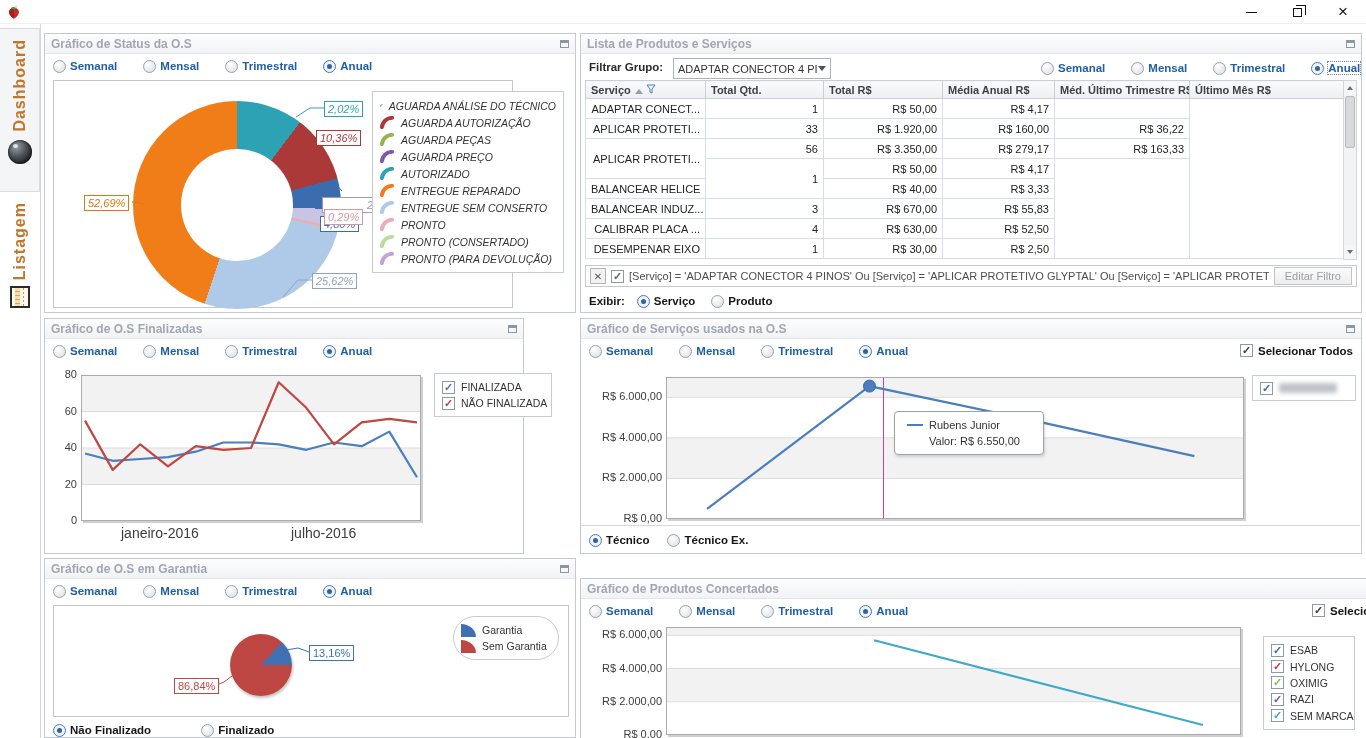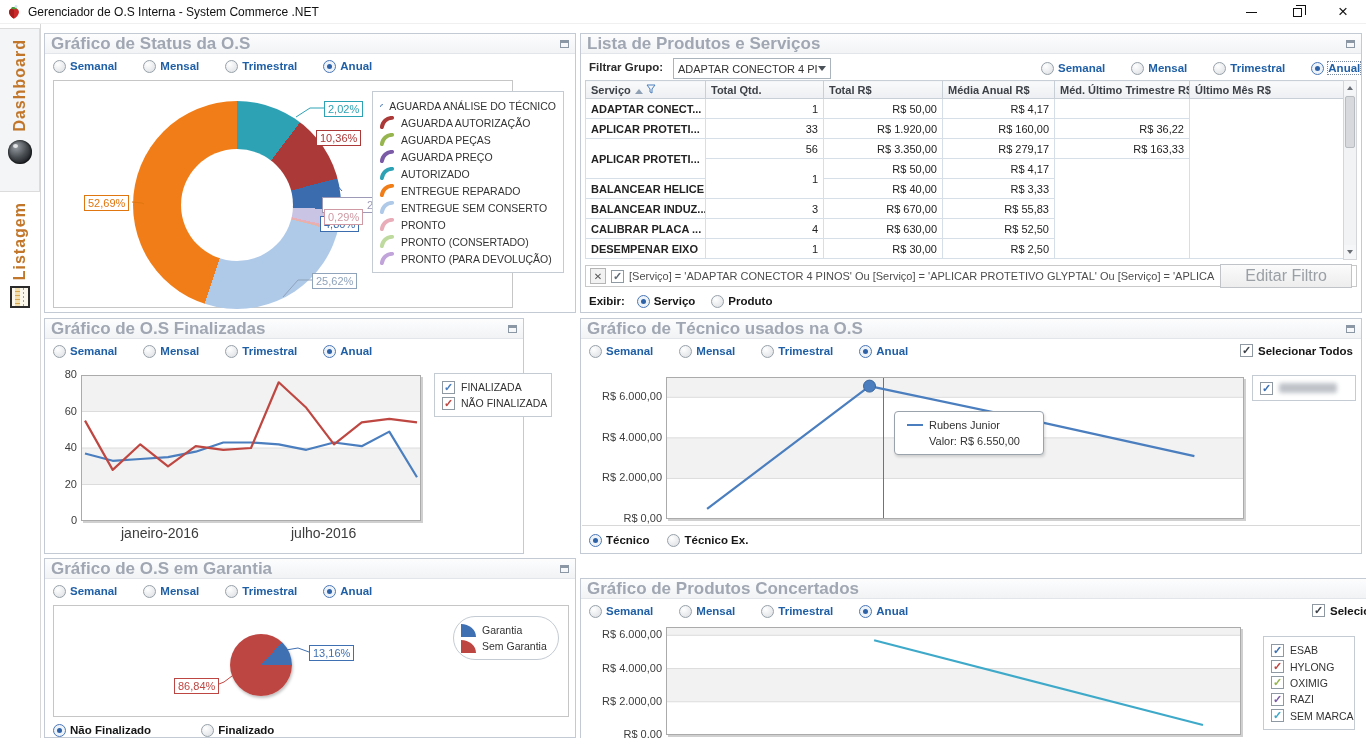--- a/index.html
+++ b/index.html
@@ -36,21 +36,21 @@
   .grid-icon { width:20px; height:22px; border:2px solid #2b2b2b; background:#fdf8ec; position:relative; margin:6px 0; }
   .grid-icon::before { content:""; position:absolute; left:3px; top:0; width:5px; height:100%;
     background:repeating-linear-gradient(#f3dfae 0 3px, #d9a84e 3px 4px); }
   .grid-icon::after { content:""; position:absolute; right:4px; top:0; width:1px; height:100%;
     background:repeating-linear-gradient(#c79a46 0 2px, transparent 2px 4px); }
 
   
   .panel { position:absolute; border:1px solid #c3cad3; background:#fff; }
   .phead { height:20px; background:linear-gradient(#fdfdfe,#f1f3f5); border-bottom:1px solid #e2e5e9;
     display:flex; align-items:center; padding:0 6px; }
-  .ptitle { font-size:17px; font-weight:bold; color:#a0a7b2; }
+  .ptitle { font-size:12px; font-weight:bold; color:#a0a7b2; }
   .collapse { margin-left:auto; width:9px; height:8px; border:1px solid #8c97a5; border-top:3px solid #8c97a5; }
 
   .pr { position:absolute; display:flex; align-items:center; gap:4px; height:16px; }
   .p-radio { display:inline-flex; align-items:center; gap:4px; margin-right:22px; }
   .radio { width:13px; height:13px; border-radius:50%; border:1px solid #98a1a9; flex:0 0 auto;
     background:radial-gradient(circle at 35% 30%, #fff, #dadde1); position:relative; }
   .radio.sel { border-color:#4a77b5; background:#eef3f9; }
   .radio.sel::after { content:""; position:absolute; left:3px; top:3px; width:5px; height:5px;
     border-radius:50%; background:#2e62a8; }
   .p-lab { font-size:11.5px; font-weight:bold; color:#1f5fa6; white-space:nowrap; }
@@ -79,40 +79,40 @@
   .donut-hole { position:absolute; border-radius:50%; background:#fff; }
   .pie { position:absolute; border-radius:50%; box-shadow:1px 2px 3px rgba(0,0,0,.25); }
 
   
   .grid-table { position:absolute; border-collapse:collapse; table-layout:fixed; font-size:11px; color:#222; }
   .grid-table th { background:linear-gradient(#f9fafb,#edeff2); border:1px solid #c8cfd7; font-weight:bold;
     color:#3d4147; text-align:left; padding:2px 5px; height:18px; white-space:nowrap; overflow:hidden; }
   .grid-table td { border:1px solid #d6dfe8; padding:2px 5px; height:20px; white-space:nowrap;
     overflow:hidden; background:#fff; }
   .grid-table td.num { text-align:right; }
-  .grid-table td.svc { font-weight:bold; }
+  .grid-table td.svc { font-weight:normal;text-align:right; }
   .sort-asc { width:0; height:0; border-left:4px solid transparent; border-right:4px solid transparent;
     border-bottom:5px solid #8fa0b5; display:inline-block; margin-left:4px; }
   .scrollbar { position:absolute; width:14px; background:#f2f3f5; border:1px solid #d4d6d9; }
   .sb-btn { position:absolute; left:0; width:12px; height:14px; background:#f5f6f7; display:flex;
     align-items:center; justify-content:center; }
   .sb-tri-up { width:0; height:0; border-left:3.5px solid transparent; border-right:3.5px solid transparent;
     border-bottom:4px solid #6a6f75; }
   .sb-tri-dn { width:0; height:0; border-left:3.5px solid transparent; border-right:3.5px solid transparent;
     border-top:4px solid #6a6f75; }
   .sb-thumb { position:absolute; left:1px; width:10px; height:52px; top:15px; background:#d7d9dc;
     border:1px solid #b9bcc0; border-radius:2px; }
 
   .filterbar { position:absolute; display:flex; align-items:center; gap:5px; border:1px solid #c9c9c9;
     background:#fff; padding:0 4px; }
   .fb-close { width:16px; height:16px; border:1px solid #b5b5b5; background:#f2f2f2; font-size:10px;
     color:#555; display:flex; align-items:center; justify-content:center; }
   .fb-text { flex:1; font-size:11px; color:#4d4d4d; white-space:nowrap; overflow:hidden; }
-  .fb-btn { font-size:16px; color:#9aa0a6; border:1px solid #c0c4c8; background:linear-gradient(#fbfbfb,#ededed);
-    padding:2px 24px; white-space:nowrap; }
+  .fb-btn { font-size:11px; color:#9aa0a6; border:1px solid #c0c4c8; background:linear-gradient(#fbfbfb,#ededed);
+    padding:2px 10px; white-space:nowrap; }
 
   .tooltip { position:absolute; background:#fff; border:1px solid #9aa2ab; border-radius:4px;
     padding:7px 12px; font-size:11px; color:#333; box-shadow:1px 2px 3px rgba(0,0,0,.15); }
   .tt-row { display:flex; align-items:center; gap:6px; }
   .tt-dash { width:16px; height:0; border-top:2px solid #4a7ebe; }
   .blur-blob { background:#bfc3c9; border-radius:2px; filter:blur(2px); }
   .sep-line { position:absolute; height:0; border-top:1px solid #d8d8d8; }
   .funnel { display:inline-block; margin-left:3px; }
 </style>
 </head>
@@ -120,21 +120,20 @@
 
 <div class="screen">
 
   <div class="titlebar">
     <svg class="app-icon" viewBox="0 0 16 16">
       <path d="M8 4 C3 4 2 8 4 11 C5.5 13.3 7 14.5 8 14.5 C9 14.5 10.5 13.3 12 11 C14 8 13 4 8 4 Z" fill="#cc2a2a"></path>
       <path d="M8 4 C3 4 2 8 4 11 C5.5 13.3 7 14.5 8 14.5 Z" fill="#a81f1f"></path>
       <path d="M6 3 L10 3 L11 4.5 L8 5.5 L5 4.5 Z" fill="#4d9b3a"></path>
       <circle cx="10" cy="2.6" r="1.5" fill="#cfe6f5"></circle>
     </svg>
-    <span class="title-text">Gerenciador de O.S Interna -  System Commerce .NET</span>
     <div class="win-controls">
       <div class="win-btn">
           <span class="min-glyph"></span>
         </div>
       <div class="win-btn">
           <span class="restore-glyph"></span>
         </div>
       <div class="win-btn" style="font-size:17px;">×</div>
     </div>
   </div>
@@ -166,21 +165,21 @@
         </span>
         <span class="p-radio">
           <span class="radio"></span>
           <span class="p-lab">Trimestral</span>
         </span>
         <span class="p-radio">
           <span class="radio sel"></span>
           <span class="p-lab">Anual</span>
         </span>
       </div>
-    <div class="chart-box" style="left:8px; top:46px; width:460px; height:228px;">
+    <div class="chart-box" style="left:8px; top:46px; width:460px; height:228px;font-style:italic;">
       <div class="donut" id="donut" style="left: 79px; top: 20px; width: 208px; height: 208px; background: conic-gradient(rgb(46, 162, 181) 30deg, rgb(46, 162, 181) 37.3566deg, rgb(170, 57, 56) 37.3566deg, rgb(170, 57, 56) 75.0865deg, rgb(59, 108, 174) 75.0865deg, rgb(59, 108, 174) 92.5675deg, rgb(201, 196, 228) 92.5675deg, rgb(201, 196, 228) 102.692deg, rgb(232, 173, 184) 102.692deg, rgb(232, 173, 184) 103.748deg, rgb(230, 179, 168) 103.748deg, rgb(230, 179, 168) 104.804deg, rgb(175, 201, 232) 104.804deg, rgb(175, 201, 232) 198.109deg, rgb(240, 125, 23) 198.109deg, rgb(240, 125, 23) 390deg, rgb(240, 125, 23) 390deg, rgb(240, 125, 23) 390deg);"></div>
       <div class="donut-hole" style="left:127px; top:68px; width:112px; height:112px;"></div>
       <svg id="donut-leaders" width="516" height="228" style="position:absolute;left:0;top:0;pointer-events:none;">
           <polyline points="242,36 256,27 270,27" fill="none" stroke="#2ea2b5" stroke-width="1"></polyline>
           <polyline points="271,64 264,58 262,56" fill="none" stroke="#aa3938" stroke-width="1"></polyline>
           <polyline points="288,110 282,103 280,100" fill="none" stroke="#3b6cae" stroke-width="1"></polyline>
           <polyline points="287,135 276,124 274,123" fill="none" stroke="#9d9ab8" stroke-width="1"></polyline>
           <polyline points="285,144 276,136 274,135" fill="none" stroke="#cf9aa4" stroke-width="1"></polyline>
           <polyline points="229,216 244,199 258,199" fill="none" stroke="#8fa3bb" stroke-width="1"></polyline>
           <polyline points="78,121 88,122 90,123" fill="none" stroke="#e0760f" stroke-width="1"></polyline>
@@ -443,21 +442,21 @@
         </div>
         <div class="leg-item">
           <span class="cbx" style="color: rgb(191, 71, 66);">✓</span>
           <span>NÃO FINALIZADA</span>
         </div>
       </div>
   </div>
 
   <div class="panel" style="left:580px; top:318px; width:782px; height:236px;">
     <div class="phead">
-      <span class="ptitle">Gráfico de Técnico usados na O.S</span>
+      <span class="ptitle">Gráfico de Serviços usados na O.S</span>
       <span class="collapse"></span>
     </div>
     <div class="pr" style="left:8px; top:24px;">
         <span class="p-radio">
           <span class="radio"></span>
           <span class="p-lab">Semanal</span>
         </span>
         <span class="p-radio">
           <span class="radio"></span>
           <span class="p-lab">Mensal</span>

